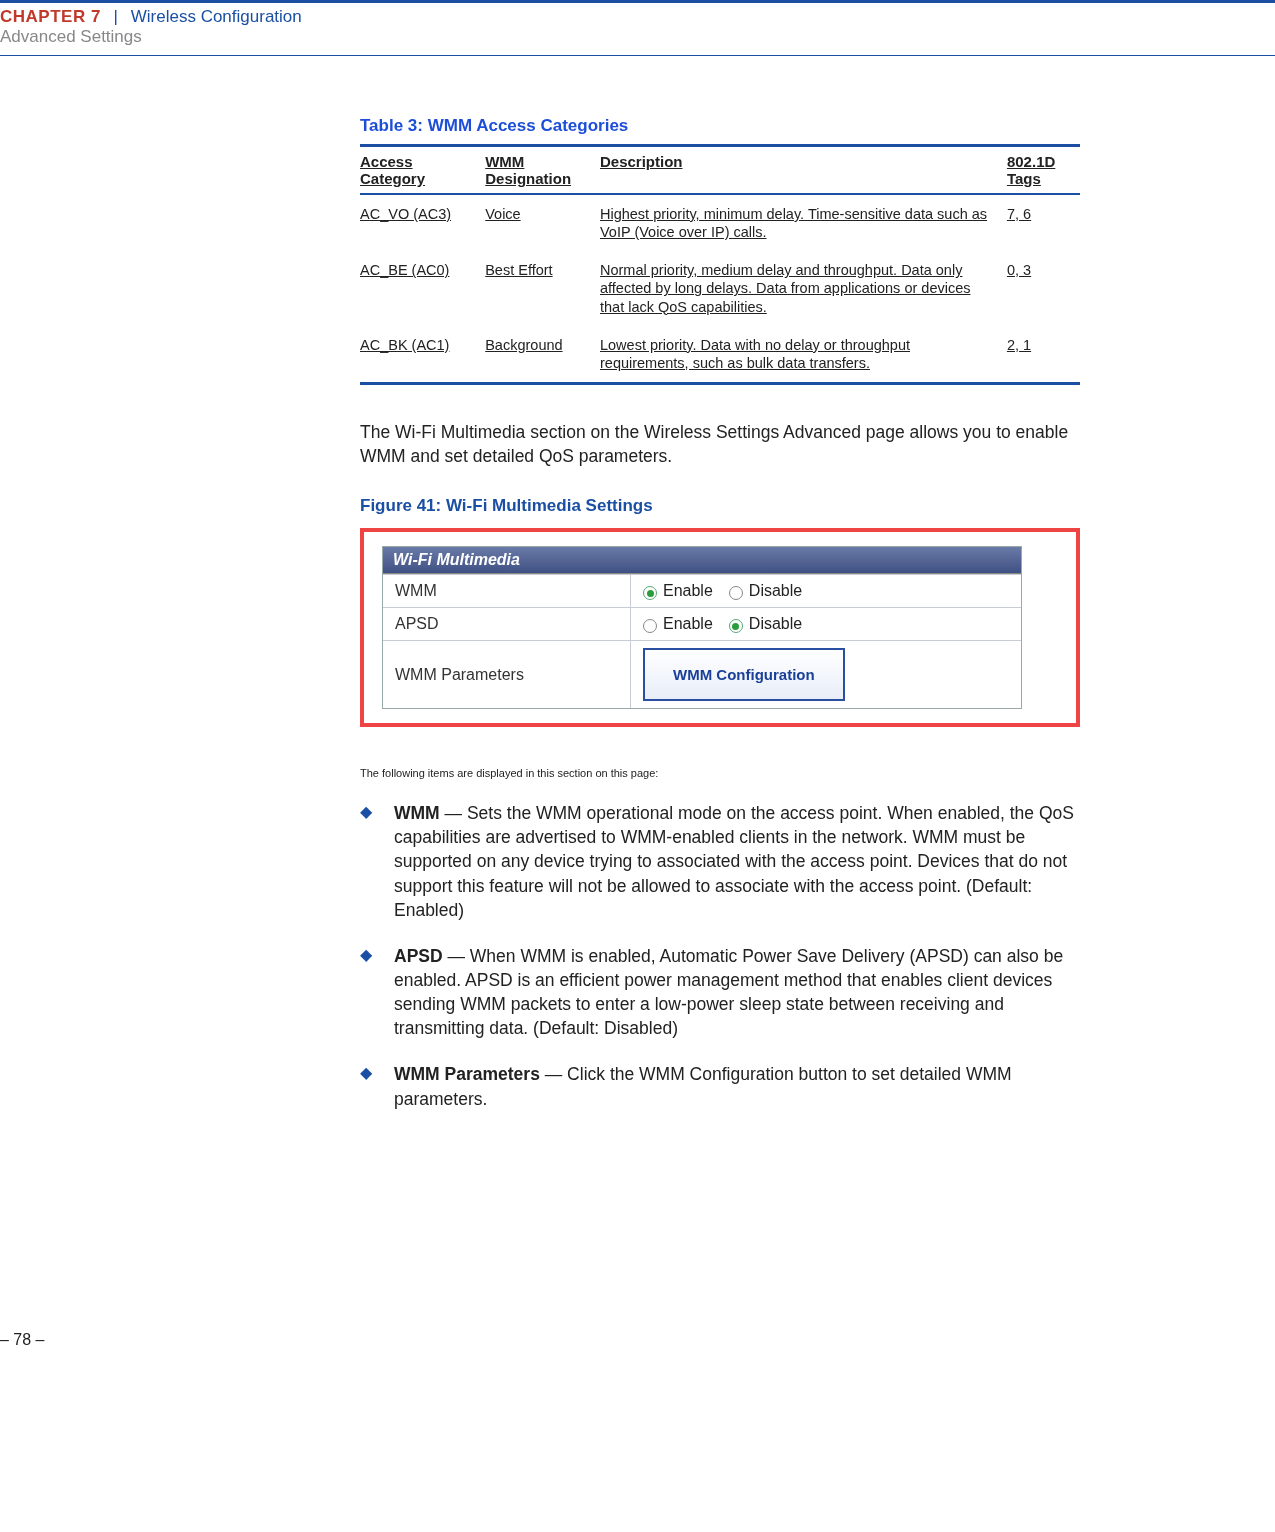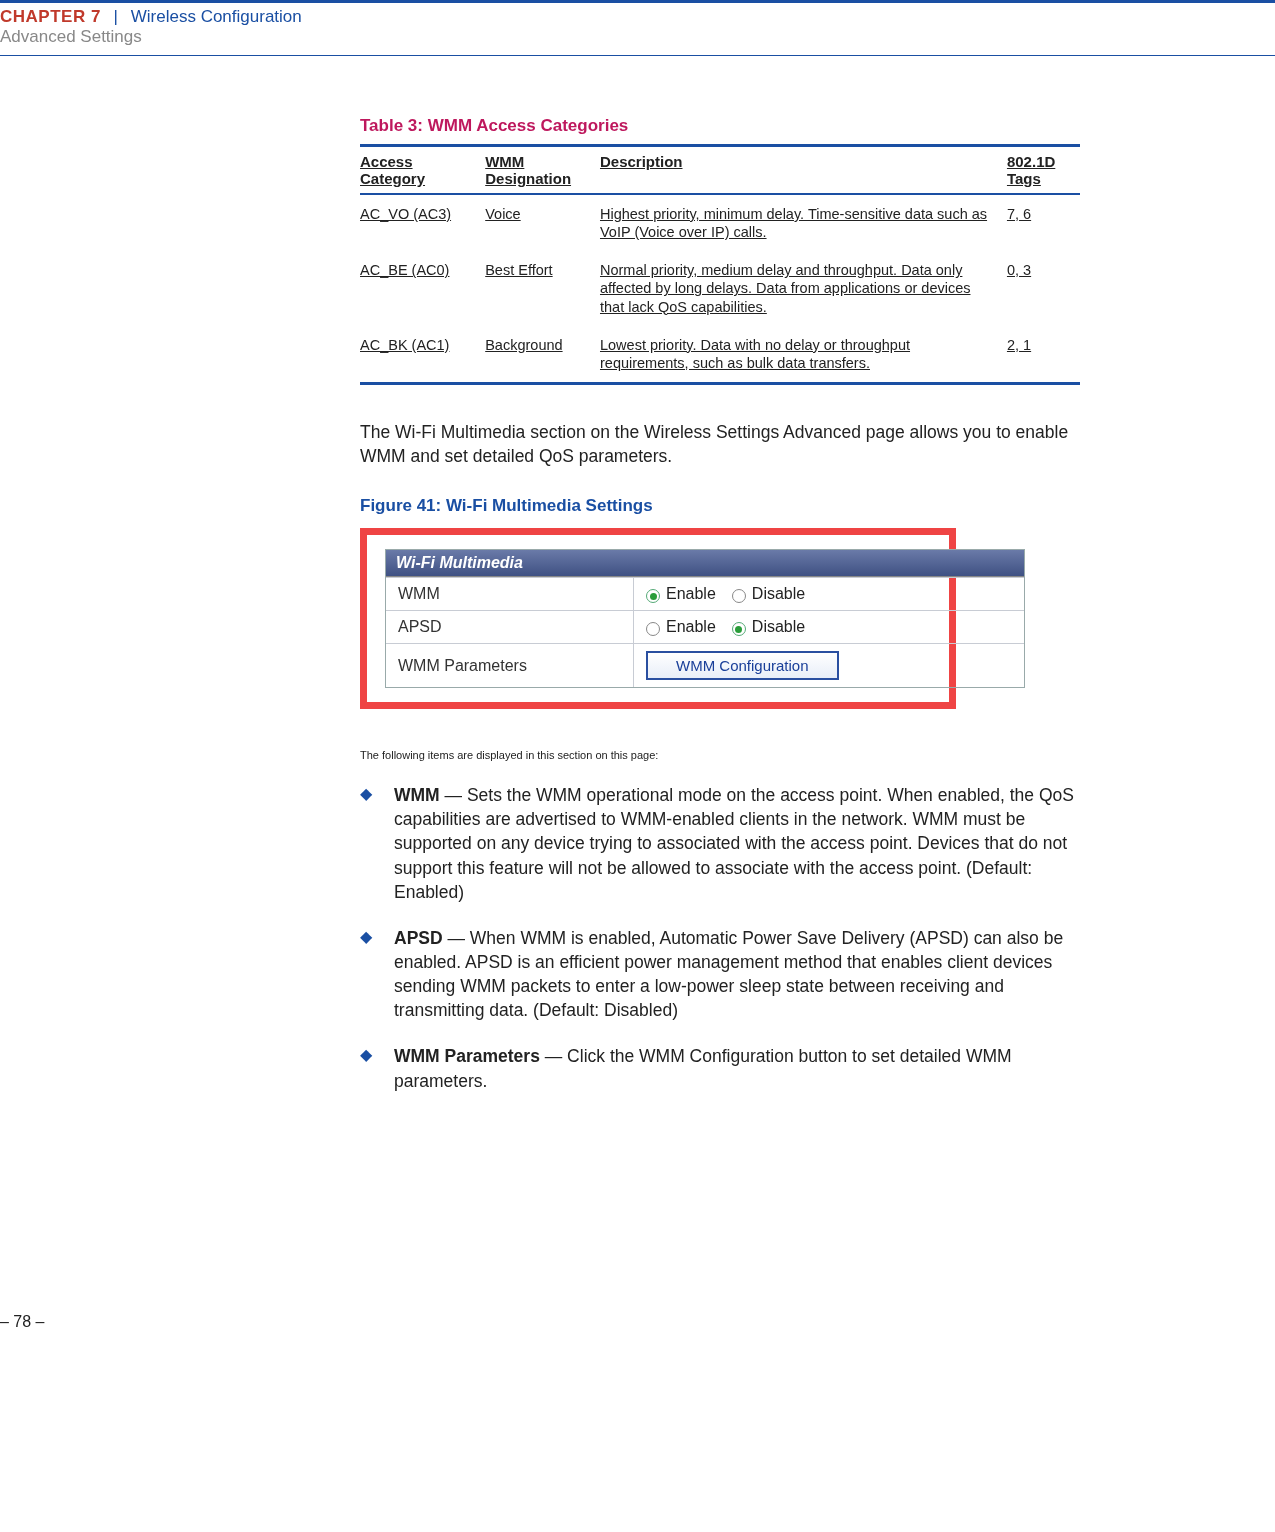--- a/index.html
+++ b/index.html
@@ -12,50 +12,50 @@
   .header .chapter { color: #c0392b; font-weight: bold; }
   .header .chapter .caps { font-variant: small-caps; letter-spacing: 0.5px; }
   .header .sep { color: #1a4fa3; padding: 0 8px; font-weight: normal; }
   .header .section1 { color: #1a4fa3; }
   .header .section2 { color: #888; display: block; font-size: 17px; }
   .under-rule { height: 1px; background: #1a4fa3; width: 100%; margin-top: 2px; }
 
   .content { width: 720px; margin: 60px 0 0 360px; }
 
   
-  .table-title { color: #be185d; font-weight: bold; font-size: 17px; margin-bottom: 8px; }
+  .table-title { color: #1d4ed8; font-weight: bold; font-size: 17px; margin-bottom: 8px; }
   .wmm-table { width: 100%; border-collapse: collapse; text-decoration: underline; }
   .wmm-table thead { border-top: 3px solid #1a4fa3; border-bottom: 2px solid #1a4fa3; }
   .wmm-table th { text-align: left; font-size: 15px; font-weight: bold; padding: 6px 10px 6px 0; vertical-align: top; }
   .wmm-table tbody { }
   .wmm-table td { font-size: 14.5px; padding: 10px 12px 10px 0; vertical-align: top; line-height: 1.25; }
   .wmm-table tbody { border-bottom: 3px solid #1a4fa3; margin-top: 40px; }
   .col-ac { width: 120px; }
   .col-des { width: 110px; }
   .col-desc { width: 390px; }
   .col-tags { width: 70px; }
 
   .body-para { font-size: 17.5px; line-height: 1.35; margin-top: 36px; }
 
   .figure-title { color: #1a4fa3; font-weight: bold; font-size: 17px; margin-top: 28px; margin-bottom: 12px; }
 
   
-  .figure-box { border: 7px solid #ef4444; padding: 14px 18px; width: 596px; }
+  .figure-box { border: 4px solid #ef4444; padding: 14px 18px; width: 720px; }
   .panel { border: 1px solid #9aa; width: 640px; }
   .panel-header { background: linear-gradient(#6a7aa8, #3f5183); color: #fff; font-weight: bold; font-style: italic; padding: 4px 10px; font-size: 16px; font-family: Arial, sans-serif; border-bottom: 1px solid #888; }
   .panel-row { display: flex; border-top: 1px solid #c8ccd4; }
   .panel-row:first-of-type { border-top: none; }
   .panel-cell { padding: 7px 12px; font-family: Arial, sans-serif; font-size: 16px; color: #333; }
   .panel-label { width: 248px; border-right: 1px solid #c8ccd4; display: flex; align-items: center; }
   .panel-value { flex: 1; display: flex; align-items: flex-end; gap: 6px; }
   .radio-dot { width: 14px; height: 14px; border: 1px solid #5a7; border-radius: 50%; background: #fff; display: inline-flex; align-items: center; justify-content: center; }
   .radio-dot.on::after { content: ""; width: 7px; height: 7px; background: #2a9d3a; border-radius: 50%; display: block; }
   .radio-dot.off { border-color: #888; }
   .radio-label { font-size: 16px; color: #222; padding-right: 10px; }
-  .cfg-button { border: 2px solid #2a4fa0; background: linear-gradient(#fff,#e8eef8); color: #1a3f99; font-weight: normal; font-size: 15px; padding: 4px 28px; font-family: Arial, sans-serif; cursor: pointer; }
+  .cfg-button { border: 2px solid #2a4fa0; background: linear-gradient(#fff,#e8eef8); color: #1a3f99; font-weight: bold; font-size: 15px; padding: 16px 28px; font-family: Arial, sans-serif; cursor: pointer; }
 
   .items-intro { font-size: 11px; margin-top: 40px; }
   ul.items { list-style: none; margin-top: 22px; }
   ul.items li { position: relative; padding-left: 34px; font-size: 17.5px; line-height: 1.38; margin-bottom: 22px; }
   ul.items li::before { content: "◆"; color: #1a4fa3; position: absolute; left: 0; top: 0; font-size: 16px; }
   ul.items li .term { font-weight: bold; }
 
   .footer { text-align: left; font-size: 16px; color: #222; margin-top: 220px; }
 </style>
 </head>

